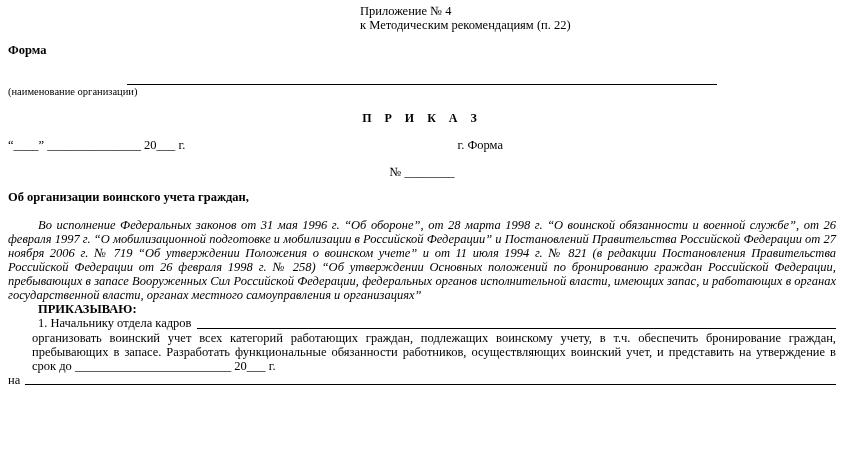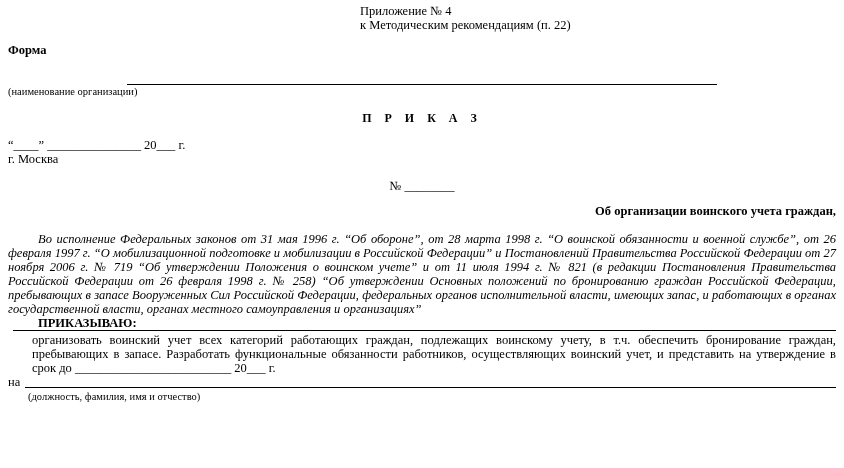--- a/index.html
+++ b/index.html
@@ -50,29 +50,28 @@
     letter-spacing: 5px;
     margin-top: 13px;
     line-height: 15px;
   }
   .date-row {
     display: flex;
     justify-content: space-between;
     margin-top: 12px;
     padding-right: 333px;
     line-height: 14px;
-    flex-direction: column;
   }
   .number {
     text-align: center;
     margin-top: 13px;
     line-height: 14px;
   }
   .subject {
-    text-align: right;
+    text-align: left;
     font-weight: bold;
     margin-top: 11px;
     line-height: 14.5px;
   }
   .preamble {
     text-align: justify;
     text-indent: 30px;
     line-height: 14px;
     margin-top: 13px;
     font-style: italic;
@@ -135,39 +134,39 @@
 
   <div class="forma">Форма</div>
 
   <div class="org-line"></div>
   <div class="caption">(наименование организации)</div>
 
   <div class="title">П Р И К А З</div>
 
   <div class="date-row">
     <span>“____” _______________ 20___ г.</span>
-    <span>г. Москва</span>
+    <span>г. Форма</span>
   </div>
 
   <div class="number">№ ________</div>
 
   <div class="subject">
     <div>Об организации воинского учета граждан,</div>
   </div>
 
   <div class="preamble">Во исполнение Федеральных законов от 31 мая 1996 г. “Об обороне”, от 28 марта 1998 г. “О воинской обязанности и военной службе”, от 26 февраля 1997 г. “О мобилизационной подготовке и мобилизации в Российской Федерации” и Постановлений Правительства Российской Федерации от 27 ноября 2006 г. № 719 “Об утверждении Положения о воинском учете” и от 11 июля 1994 г. № 821 (в редакции Постановления Правительства Российской Федерации от 26 февраля 1998 г. № 258) “Об утверждении Основных положений по бронированию граждан Российской Федерации, пребывающих в запасе Вооруженных Сил Российской Федерации, федеральных органов исполнительной власти, имеющих запас, и работающих в органах государственной власти, органах местного самоуправления и организациях”</div>
 
   <div class="order-verb">ПРИКАЗЫВАЮ:</div>
 
   <div class="lead-row">
+    <span class="lead-text">1. Начальнику отдела кадров</span>
     <span class="fill-line"></span>
   </div>
 
   <div class="body-par">организовать воинский учет всех категорий работающих граждан, подлежащих воинскому учету, в т.ч. обеспечить бронирование граждан, пребывающих в запасе. Разработать функциональные обязанности работников, осуществляющих воинский учет, и представить на утверждение в срок до _________________________ 20___ г.</div>
 
 
   <div class="na-row">
     <span class="na-label">на</span>
     <span class="fill-line"></span>
   </div>
-  <div class="caption caption-pos">(должность, фамилия, имя и отчество)</div>
 
 </div>
 
 </body></html>

